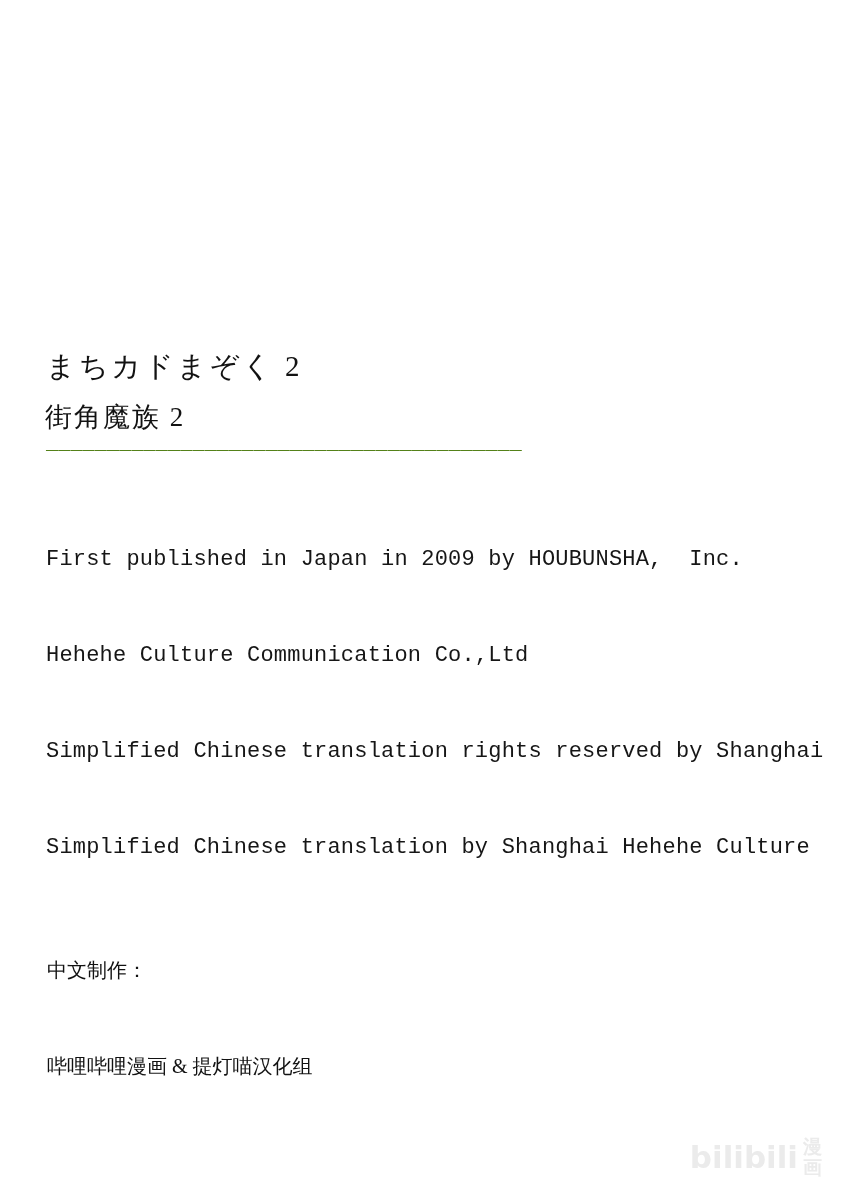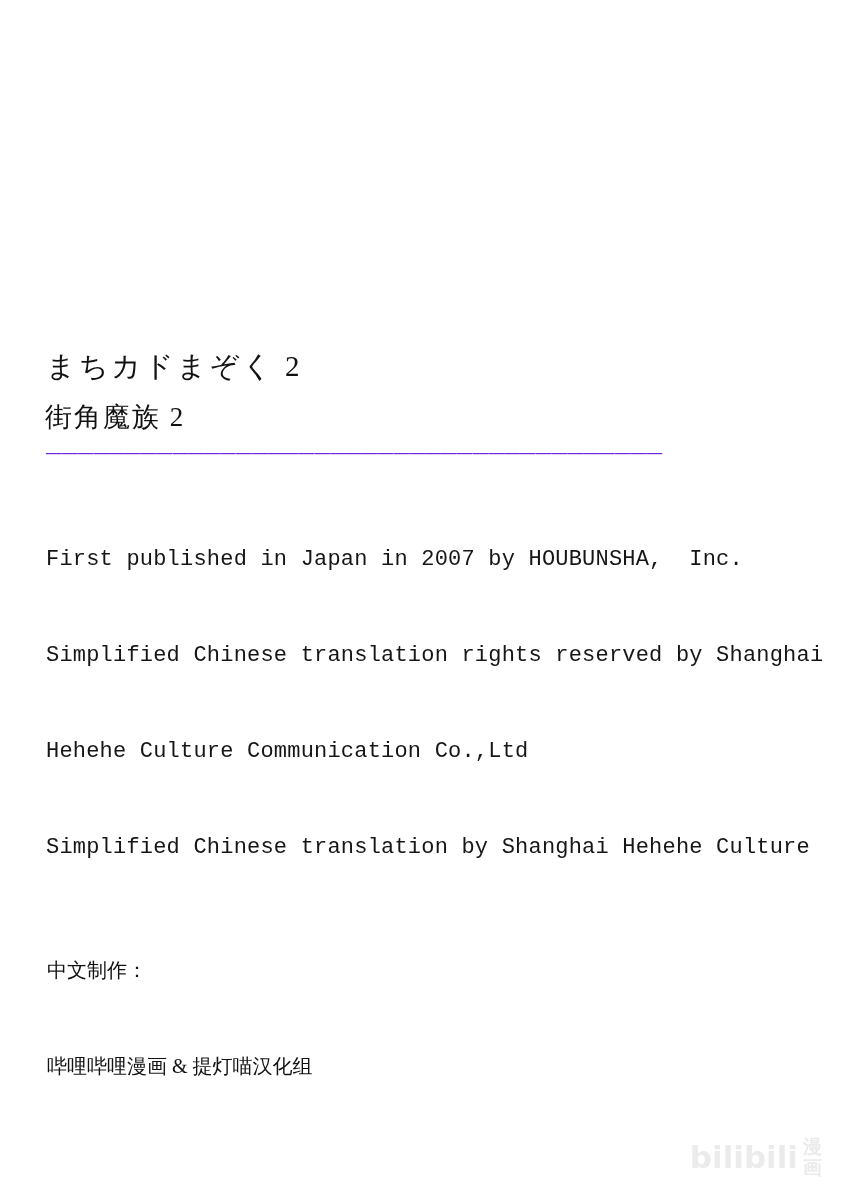--- a/index.html
+++ b/index.html
@@ -37,24 +37,24 @@
     white-space: pre;
     line-height: 1;
     margin-top: 20px;
   }
   
   .divider {
     position: absolute;
     left: 46px;
     top: 428px;
     font-family: "Liberation Mono", "DejaVu Sans Mono", monospace;
-    font-size: 26px;
+    font-size: 20px;
     letter-spacing: 0.2px;
     line-height: 32px;
-    color: #6d28d9;
+    color: #4d7c0f;
     white-space: pre;
   }
   
   .copyright {
     position: absolute;
     left: 46px;
     top: 480px;
     font-family: "Liberation Mono", "DejaVu Sans Mono", monospace;
     font-size: 22px;
     letter-spacing: 0.2px;
@@ -106,23 +106,23 @@
 
 <div class="page">
 
   <div class="title-ja">まちカドまぞく 2</div>
 
   <div class="title-zh">街角魔族 2</div>
 
   <div class="divider">_______________________________________</div>
 
   <div class="copyright">
-    <div>First published in Japan in 2007 by HOUBUNSHA,  Inc.</div>
+    <div>First published in Japan in 2009 by HOUBUNSHA,  Inc.</div>
+    <div>Hehehe Culture Communication Co.,Ltd</div>
     <div>Simplified Chinese translation rights reserved by Shanghai</div>
-    <div>Hehehe Culture Communication Co.,Ltd</div>
     <div>Simplified Chinese translation by Shanghai Hehehe Culture</div>
   </div>
 
   <div class="credits">
     <div>中文制作：</div>
     <div>哔哩哔哩漫画 &amp; 提灯喵汉化组</div>
   </div>
 
   <div class="watermark">
     <span class="wm-word">bilibili</span>

